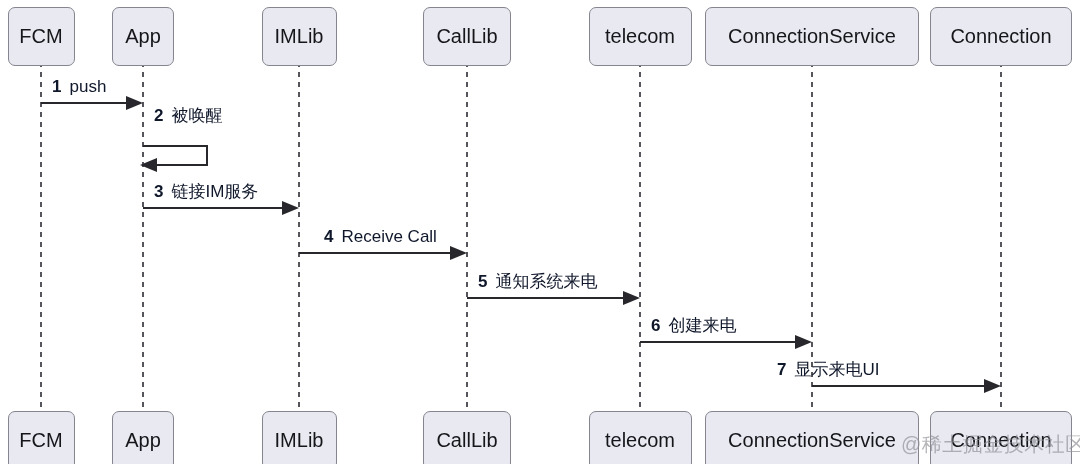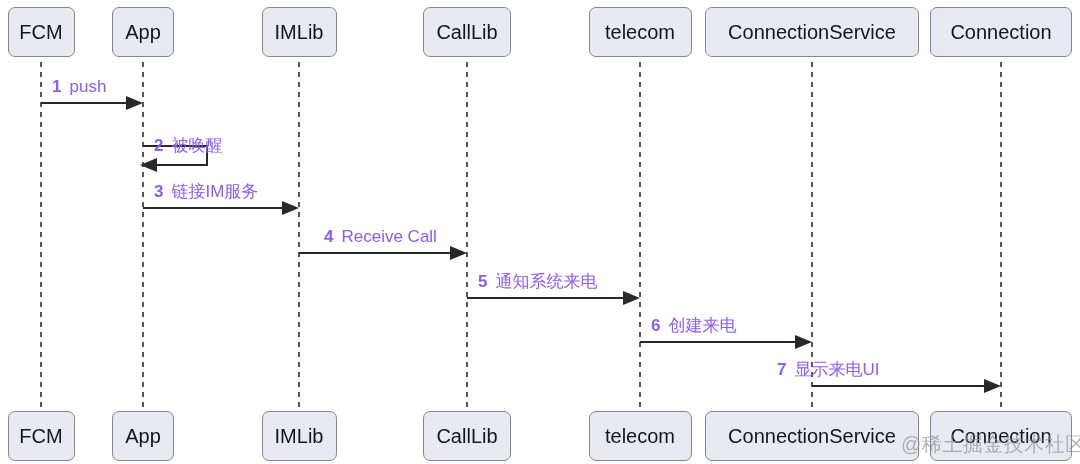--- a/index.html
+++ b/index.html
@@ -10,21 +10,21 @@
   #stage {
     position: relative;
     width: 1080px;
     height: 464px;
     background: #ffffff;
     overflow: hidden;
     font-family: "Liberation Sans", "DejaVu Sans", sans-serif;
   }
   .actor-box {
     position: absolute;
-    height: 50px;
+    height: 59px;
     box-sizing: border-box;
     background: #e9e9f2;
     border: 1.5px solid #85858f;
     border-radius: 7px;
     display: flex;
     align-items: center;
     justify-content: center;
     font-size: 20px;
     color: #15151a;
     white-space: nowrap;
@@ -62,21 +62,21 @@
     width: 0; height: 0;
     border-top: 7px solid transparent;
     border-bottom: 7px solid transparent;
     border-right: 17px solid #28282c;
     z-index: 3;
   }
   .msg-label {
     position: absolute;
     font-size: 17px;
     line-height: 20px;
-    color: #8b5cf6;
+    color: #0f172a;
     white-space: nowrap;
     z-index: 4;
   }
   .msg-label .msg-num {
     font-weight: bold;
     margin-right: 8px;
   }
   .watermark {
     position: absolute;
     left: 901px;
@@ -115,21 +115,21 @@
       <div class="actor-box" style="left: 588.5px; width: 103px; top: 411px;">telecom</div>
       <div class="actor-box" style="left: 705px; width: 214px; top: 7px;">ConnectionService</div>
       <div class="actor-box" style="left: 705px; width: 214px; top: 411px;">ConnectionService</div>
       <div class="actor-box" style="left: 930px; width: 142px; top: 7px;">Connection</div>
       <div class="actor-box" style="left: 930px; width: 142px; top: 411px;">Connection</div>
     </div>
   <div id="layer-messages">
       <div class="msg-label" style="left: 52px; top: 77px;"><span class="msg-num">1</span><span>push</span></div>
       <div class="msg-line" style="left: 41px; top: 102px; width: 88px;"></div>
       <div class="msg-head-right" style="left: 126px; top: 96px;"></div>
-      <div class="msg-label" style="left: 154px; top: 136px;"><span class="msg-num">2</span><span>被唤醒</span></div>
+      <div class="msg-label" style="left: 154px; top: 106px;"><span class="msg-num">2</span><span>被唤醒</span></div>
       <div class="msg-line" style="left: 143px; top: 145px; width: 65px;"></div>
       <div class="msg-vline" style="left: 206px; top: 145px; height: 20px;"></div>
       <div class="msg-line" style="left: 155px; top: 164px; width: 53px;"></div>
       <div class="msg-head-left" style="left: 140px; top: 158px;"></div>
       <div class="msg-label" style="left: 154px; top: 182px;"><span class="msg-num">3</span><span>链接IM服务</span></div>
       <div class="msg-line" style="left: 143px; top: 207px; width: 142px;"></div>
       <div class="msg-head-right" style="left: 282px; top: 201px;"></div>
       <div class="msg-label" style="left: 324px; top: 227px;"><span class="msg-num">4</span><span>Receive Call</span></div>
       <div class="msg-line" style="left: 299px; top: 252px; width: 154px;"></div>
       <div class="msg-head-right" style="left: 450px; top: 246px;"></div>

